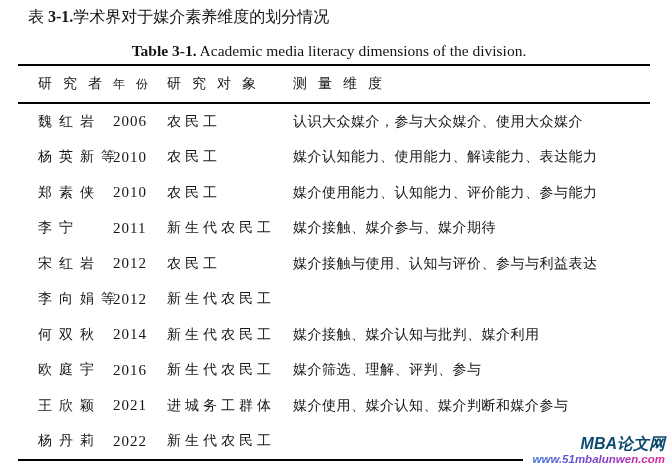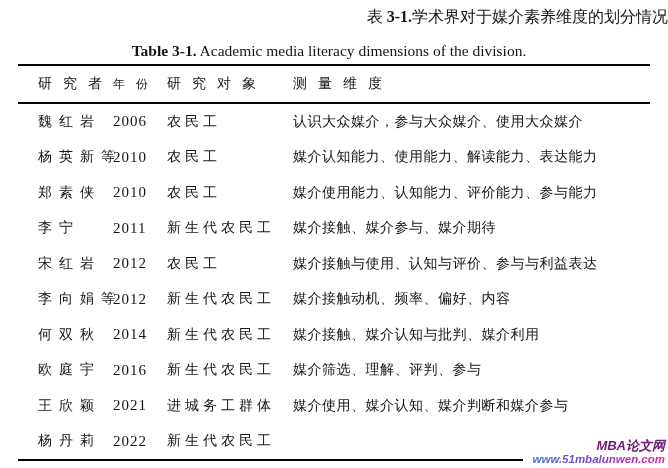--- a/index.html
+++ b/index.html
@@ -7,21 +7,21 @@
     position:relative;
     width:668px;height:468px;
     background:#ffffff;
     overflow:hidden;
     font-family:"Liberation Serif","DejaVu Serif",serif;
     color:#141414;
   }
   
   .title-cn{
     position:absolute;top:7px;left:0;right:0;
-    text-align:right;font-size:16px;line-height:20px;
+    text-align:left;font-size:16px;line-height:20px;
     white-space:nowrap;
     padding-left:28px;
   }
   .title-en{
     position:absolute;top:41px;left:0;right:10px;
     text-align:center;font-size:15.5px;line-height:19px;
     white-space:nowrap;
   }
   .b{font-weight:700;}
   
@@ -54,21 +54,21 @@
   .watermark{
     position:absolute;right:1px;bottom:1px;
     background:#ffffff;
     padding:1px 2px 2px 10px;
     text-align:right;
     line-height:1.05;
   }
   .wm-name{
     font-family:"Liberation Sans","DejaVu Sans",sans-serif;
     font-style:italic;font-weight:700;
-    font-size:13px;color:#701a75;
+    font-size:16px;color:#0c4a6e;
     white-space:nowrap;
   }
   .wm-url{
     font-family:"Liberation Sans","DejaVu Sans",sans-serif;
     font-style:italic;font-weight:700;
     font-size:11.5px;
     white-space:nowrap;
     color:#8a36c8;
   }
   @supports ((-webkit-background-clip:text) or (background-clip:text)){
@@ -132,21 +132,20 @@
       <div class="cell c-researcher">宋红岩</div>
       <div class="cell c-year">2012</div>
       <div class="cell c-subject">农民工</div>
       <div class="cell c-dims">媒介接触与使用、认知与评价、参与与利益表达</div>
     </div>
 
     <div class="trow drow">
       <div class="cell c-researcher">李向娟等</div>
       <div class="cell c-year">2012</div>
       <div class="cell c-subject">新生代农民工</div>
-      <div class="cell c-dims">媒介接触动机、频率、偏好、内容</div>
     </div>
 
     <div class="trow drow">
       <div class="cell c-researcher">何双秋</div>
       <div class="cell c-year">2014</div>
       <div class="cell c-subject">新生代农民工</div>
       <div class="cell c-dims">媒介接触、媒介认知与批判、媒介利用</div>
     </div>
 
     <div class="trow drow">

